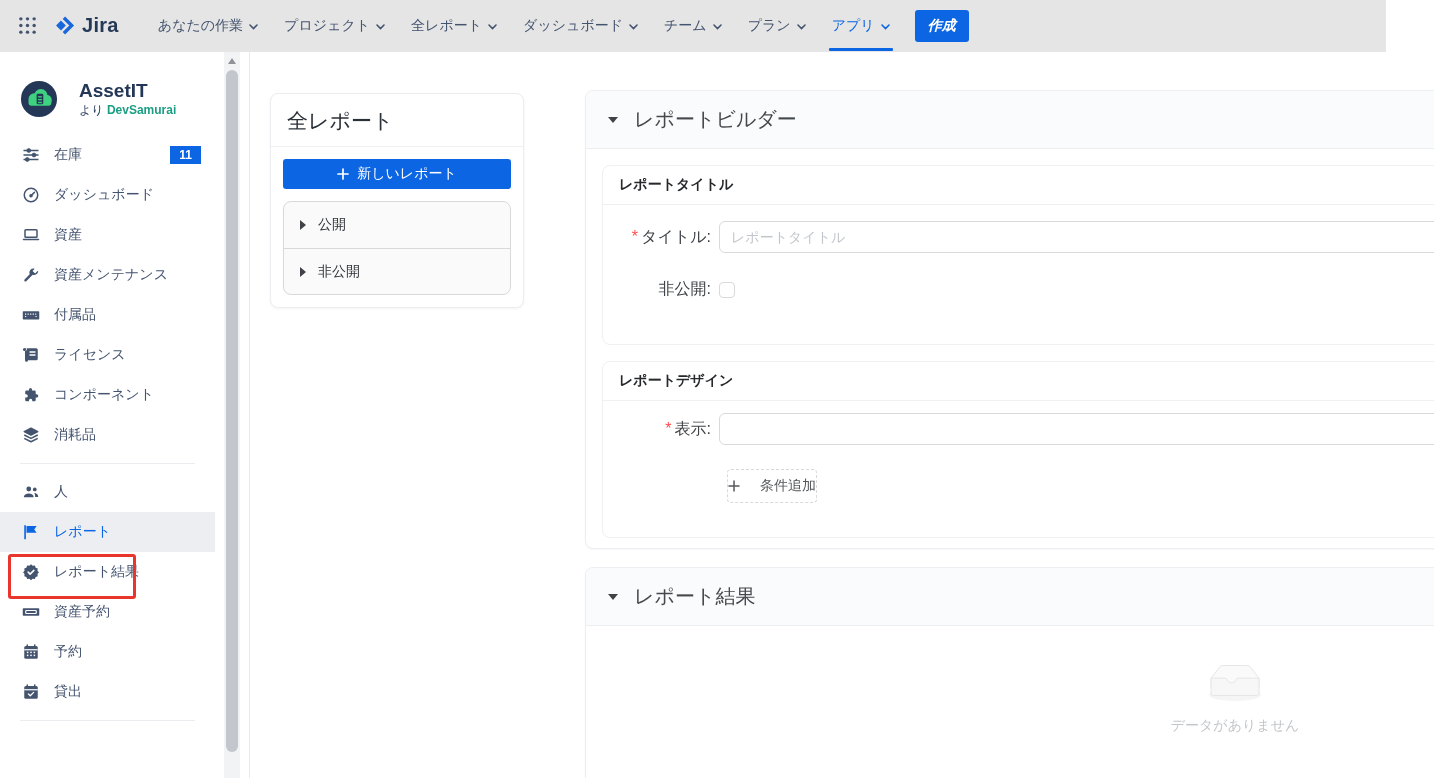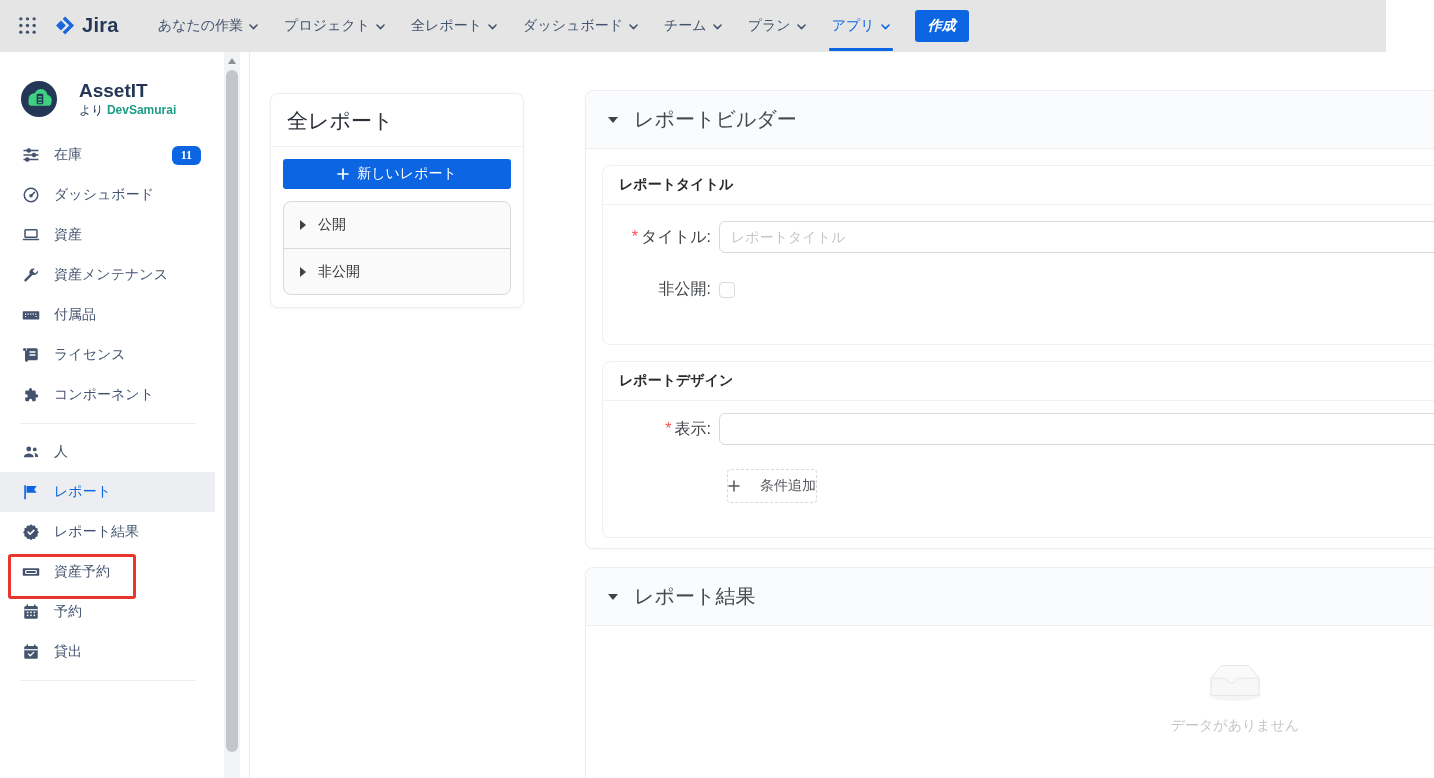--- a/index.html
+++ b/index.html
@@ -30,21 +30,21 @@
   .side-brand { display:flex; align-items:flex-start; gap:21px; padding:28px 0 0 20px; }
   .side-brand .app-name { font-size:19px; font-weight:bold; color:#243757; line-height:22px; }
   .side-brand .byline { font-size:12px; color:#243757; }
   .side-brand .byline b { color:#1b9e83; }
   .menu { margin-top:16px; width:215px; }
   .menu-row { position:relative; height:40px; display:flex; align-items:center; gap:14px;
     padding-left:22px; font-size:14px; color:#44546f; cursor:pointer; }
   .menu-row .mi { width:18px; height:18px; flex:none; display:flex; align-items:center; }
   .menu-row.selected { background:#eceef1; color:#0c66e4; }
   .badge { position:absolute; right:14px; background:#0c66e4; color:#fff; font-size:12px;
-    font-weight:bold; padding:2px 9px; border-radius:6px;font-family:Liberation Serif, serif; }
+    font-weight:bold; padding:2px 9px; border-radius:0; }
   .menu-div { border-top:1px solid #ebecf0; margin:8px 20px 8px 20px; }
   .annotation-box { position:absolute; left:8px; top:502px; width:128px; height:45px;
     border:3px solid #e8362d; border-radius:3px; pointer-events:none; z-index:5; }
   
   .side-scroll { position:absolute; left:224px; top:0; bottom:0; width:16px; background:#f2f3f5; }
   .side-scroll .arrow-up { width:0; height:0; margin:6px auto 0;
     border-left:4px solid transparent; border-right:4px solid transparent;
     border-bottom:6px solid #8f9398; }
   .side-scroll .thumb { position:absolute; left:2px; right:2px; top:18px; height:682px;
     background:#c3c7cd; border-radius:6px; }
@@ -257,20 +257,30 @@
       <span>ライセンス</span>
     </div>
     <div class="menu-row">
       <span class="mi">
         <svg width="18" height="18" viewBox="0 0 24 24" fill="currentColor">
           <path d="M19.5 11h-1.2V7.8a1.8 1.8 0 0 0-1.8-1.8h-3.2V4.8a2 2 0 1 0-4 0V6H6.1a1.8 1.8 0 0 0-1.8 1.8V11h1.2a2.2 2.2 0 1 1 0 4.4H4.3v3.2a1.8 1.8 0 0 0 1.8 1.8h3.2v-1.2a2.2 2.2 0 1 1 4.4 0v1.2h2.8a1.8 1.8 0 0 0 1.8-1.8v-3.2h1.2a2.2 2.2 0 1 0 0-4.4z"></path>
         </svg>
         </span>
       <span>コンポーネント</span>
     </div>
+    <div class="menu-row">
+      <span class="mi">
+        <svg width="18" height="18" viewBox="0 0 24 24" fill="none" stroke="currentColor" stroke-width="2" stroke-linejoin="round">
+          <path d="M12 3l9 4.5L12 12 3 7.5 12 3z" fill="currentColor"></path>
+          <path d="M3 12l9 4.5 9-4.5"></path>
+            <path d="M3 16.5L12 21l9-4.5"></path>
+        </svg>
+        </span>
+      <span>消耗品</span>
+    </div>
 
     <div class="menu-div"></div>
 
     <div class="menu-row">
       <span class="mi">
         <svg width="18" height="18" viewBox="0 0 24 24" fill="currentColor">
           <circle cx="9" cy="8" r="3.2"></circle>
             <path d="M2.5 18.5c0-3 3-4.6 6.5-4.6s6.5 1.6 6.5 4.6V19h-13v-.5z"></path>
           <circle cx="17" cy="8.6" r="2.5"></circle>
             <path d="M16.3 13.3c2.9.2 5.2 1.7 5.2 4.2v1h-4v-1.3c0-1.6-.4-2.9-1.2-3.9z"></path>

